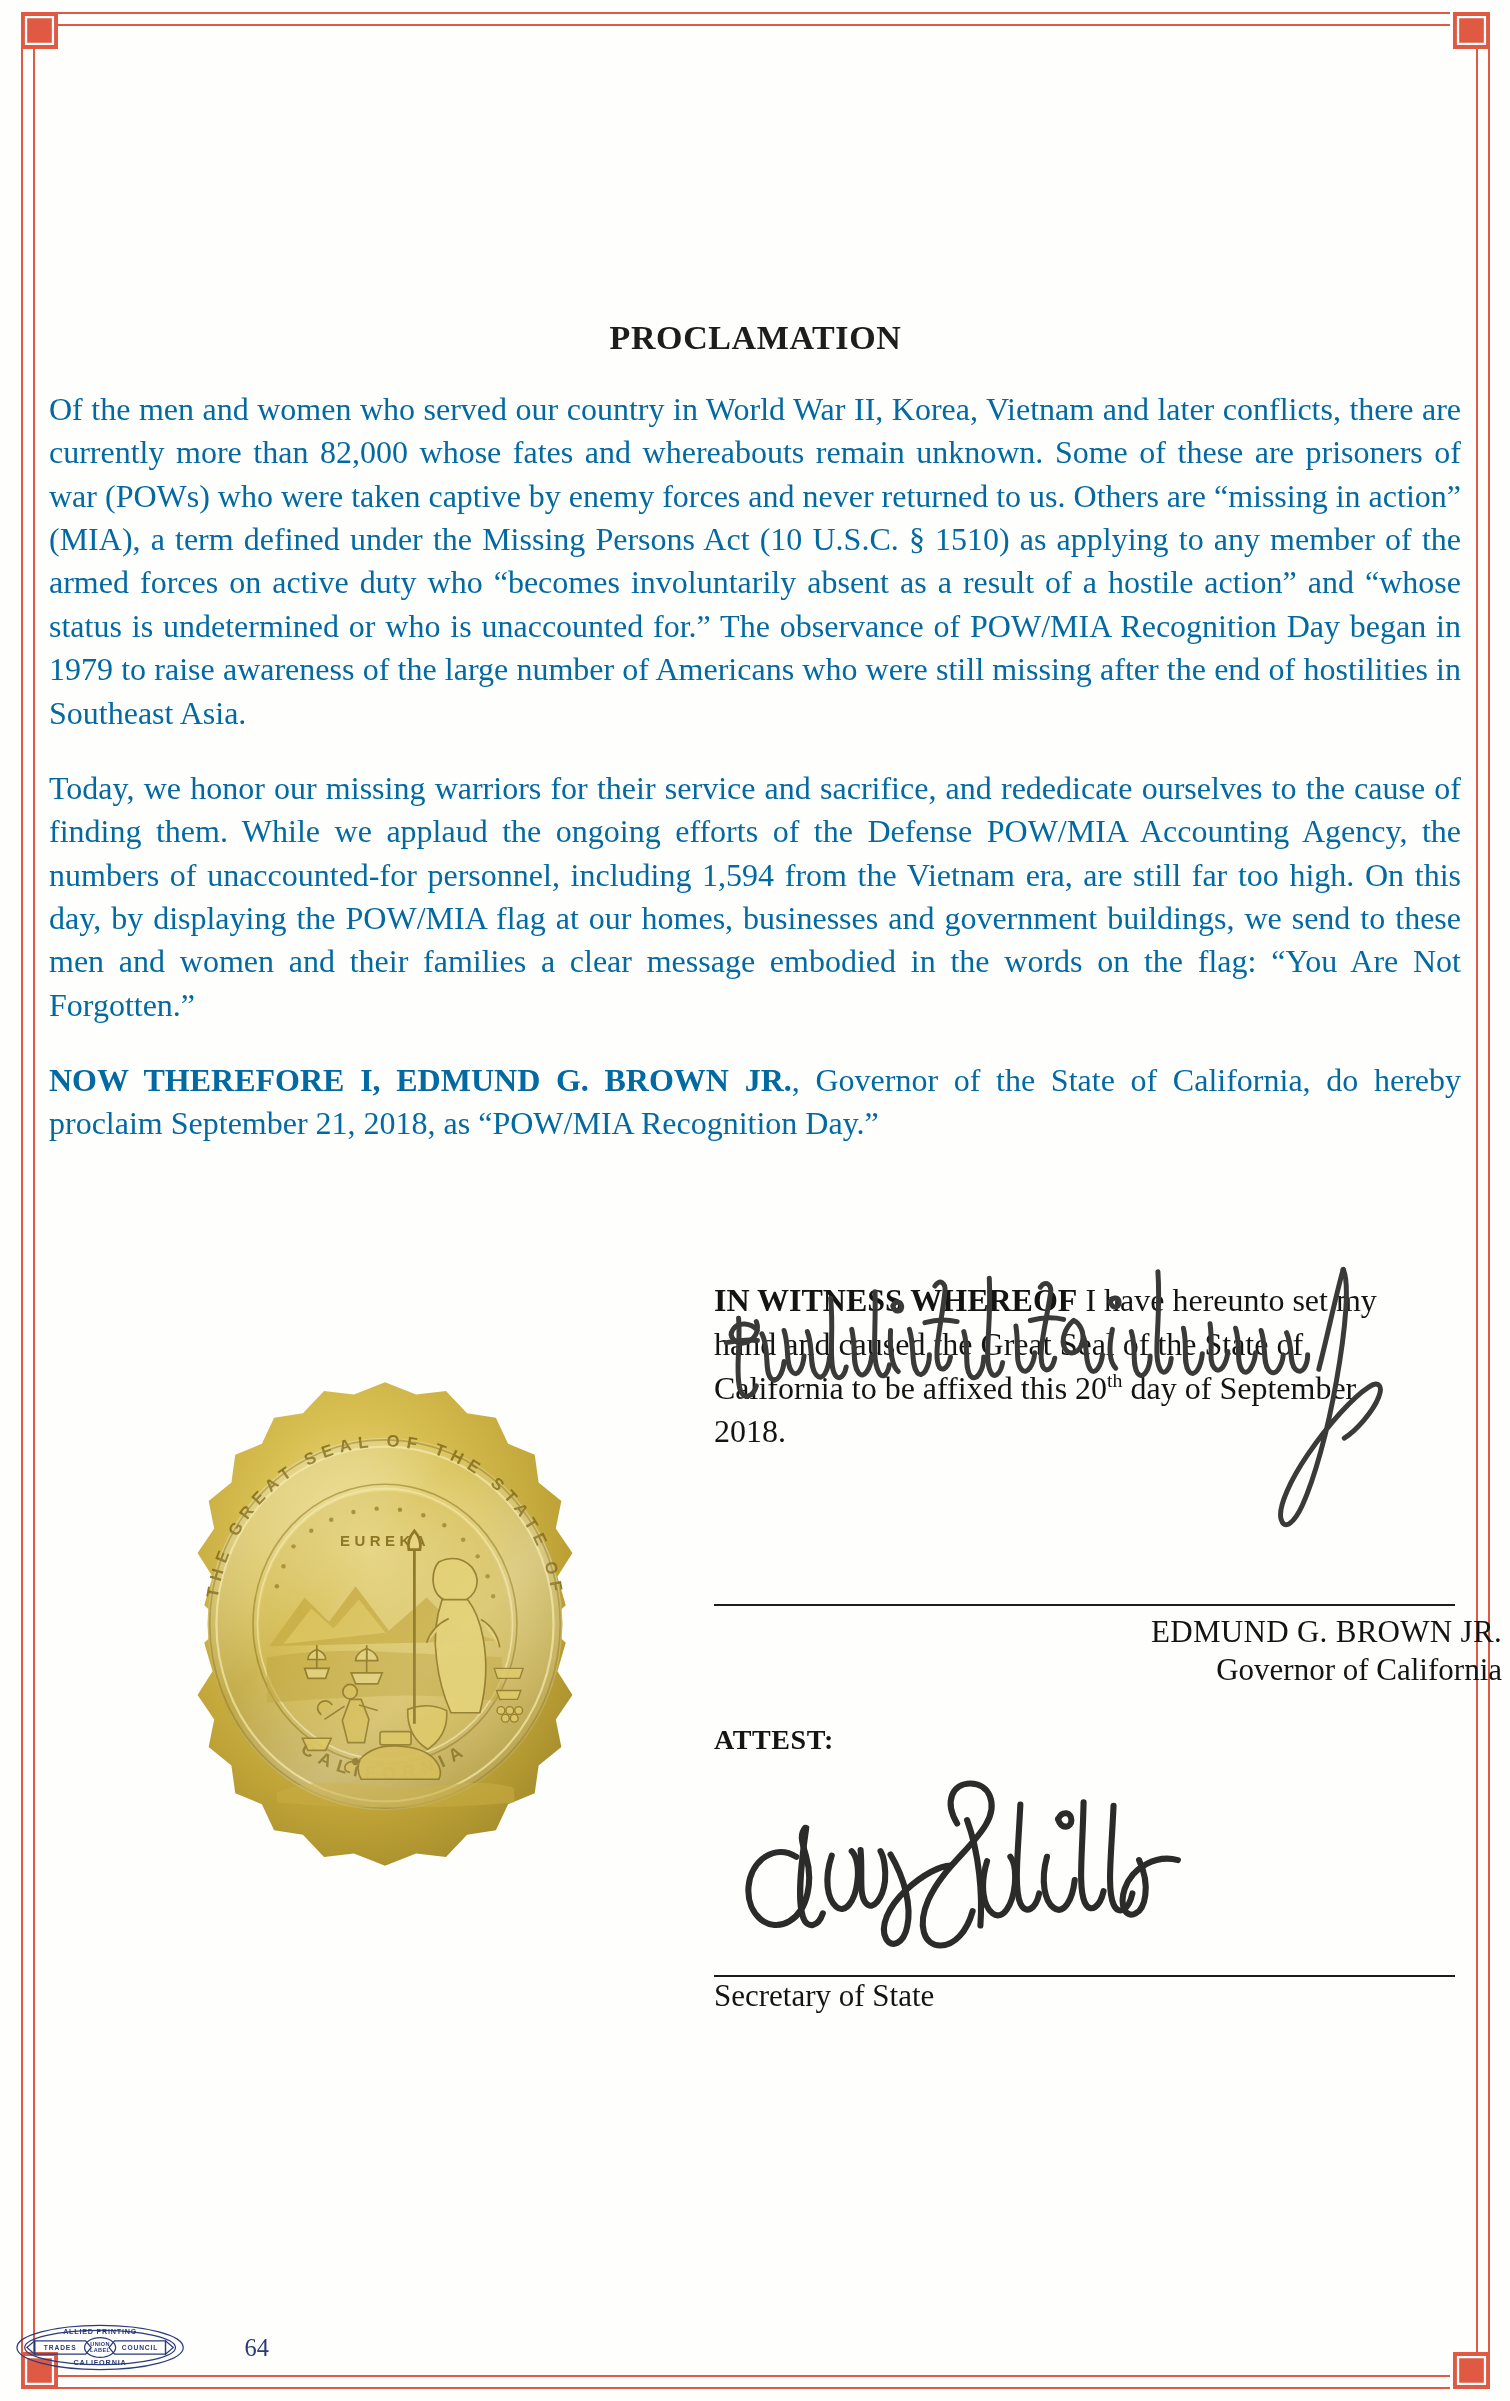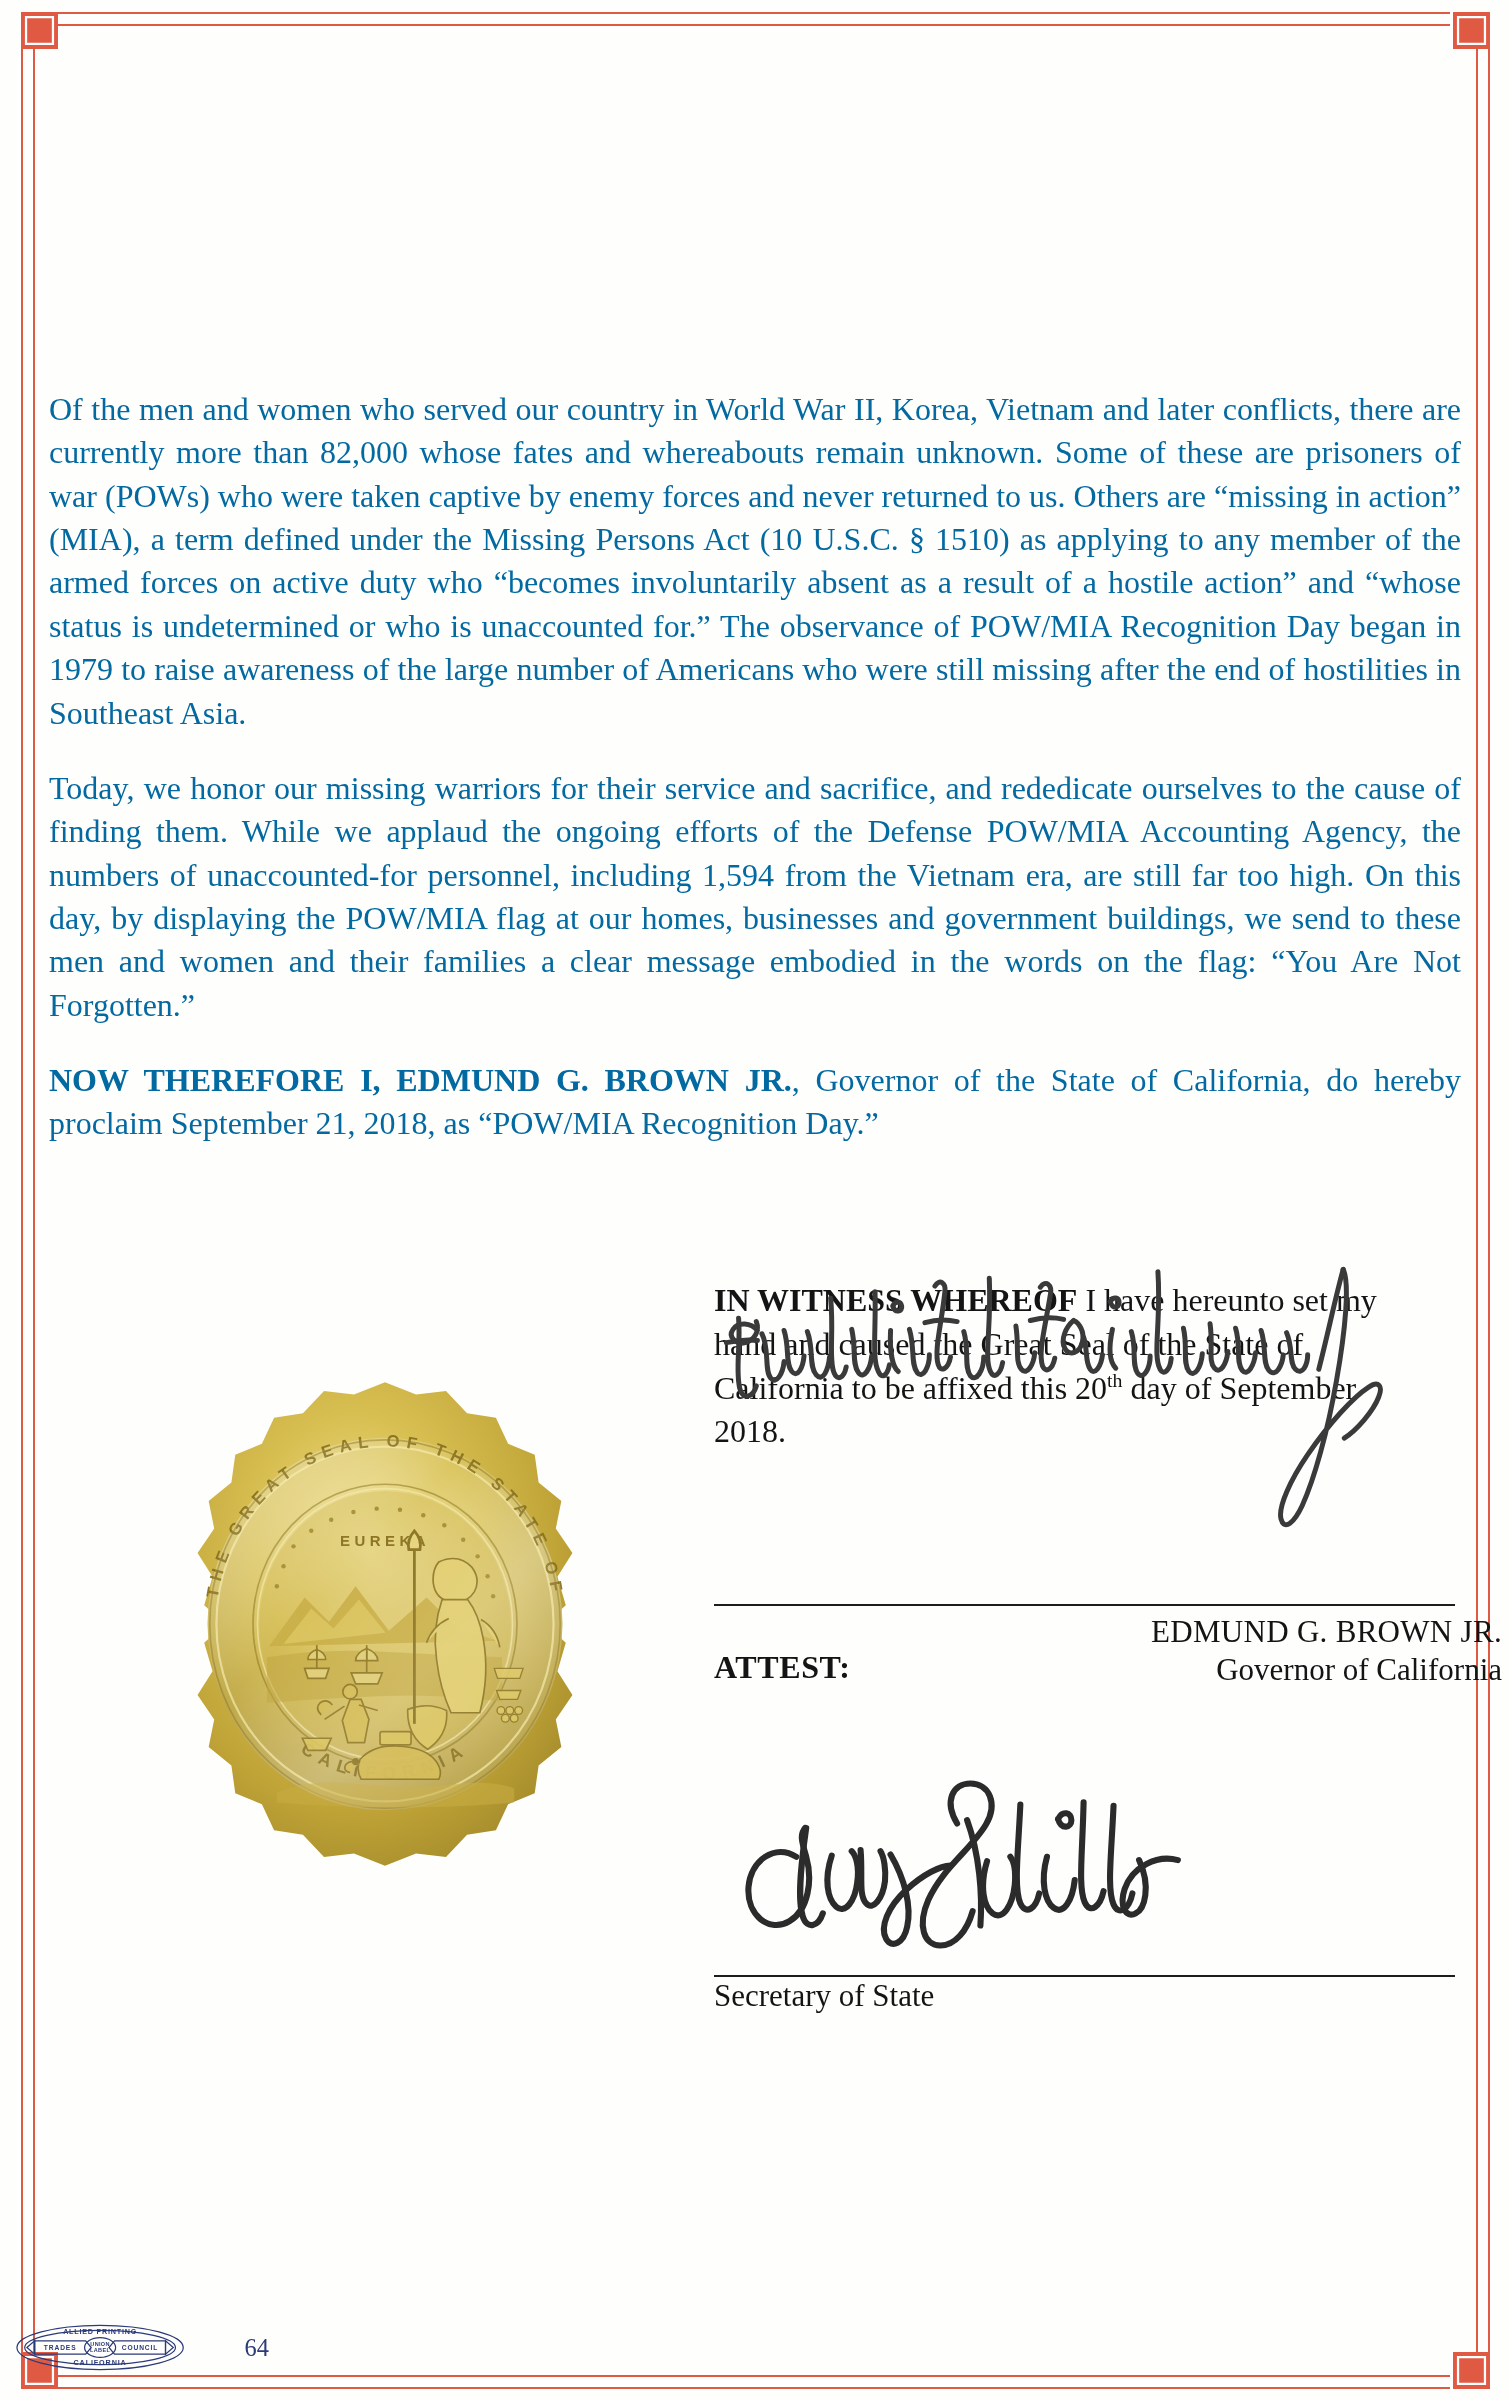--- a/index.html
+++ b/index.html
@@ -163,22 +163,22 @@
   }
   .sig-title {
     font-size: 31px;
     line-height: 1.22;
     color: #141414;
   }
 
   .attest-label {
     position: absolute;
     left: 714px;
-    top: 1649px;
-    font-size: 32px;
+    top: 1724px;
+    font-size: 28px;
     font-weight: bold;
     letter-spacing: 0.6px;
     color: #141414;
   }
 
   
   .great-seal {
     position: absolute;
     left: 138px;
     top: 1380px;
@@ -295,20 +295,21 @@
           <circle cx="33" cy="19" r="2.4"></circle>
           <circle cx="33" cy="47" r="2.4"></circle>
           <circle cx="19" cy="33" r="2.4"></circle>
           <circle cx="47" cy="33" r="2.4"></circle>
         </g>
       </svg>
     </div>
   </div>
 
 
+  <div class="proclamation-title">PROCLAMATION</div>
 
   <div class="body-col">
     <p>Of the men and women who served our country in World War II, Korea, Vietnam and later conflicts, there are currently more than 82,000 whose fates and whereabouts remain unknown. Some of these are prisoners of war (POWs) who were taken captive by enemy forces and never returned to us. Others are “missing in action” (MIA), a term defined under the Missing Persons Act (10 U.S.C. § 1510) as applying to any member of the armed forces on active duty who “becomes involuntarily absent as a result of a hostile action” and “whose status is undetermined or who is unaccounted for.” The observance of POW/MIA Recognition Day began in 1979 to raise awareness of the large number of Americans who were still missing after the end of hostilities in Southeast Asia.</p>
     <p>Today, we honor our missing warriors for their service and sacrifice, and rededicate ourselves to the cause of finding them. While we applaud the ongoing efforts of the Defense POW/MIA Accounting Agency, the numbers of unaccounted-for personnel, including 1,594 from the Vietnam era, are still far too high. On this day, by displaying the POW/MIA flag at our homes, businesses and government buildings, we send to these men and women and their families a clear message embodied in the words on the flag: “You Are Not Forgotten.”</p>
     <p><span class="b">NOW THEREFORE I, EDMUND G. BROWN JR.</span><span>, Governor of the State of California, do hereby proclaim September 21, 2018, as “POW/MIA Recognition Day.”</span></p>
   </div>
 
   <div class="witness-block">
     <span class="b">IN WITNESS WHEREOF</span><span> I have hereunto set my hand and caused the Great Seal of the State of California to be affixed this 20</span><sup>th</sup><span> day of September 2018.</span>
   </div>

